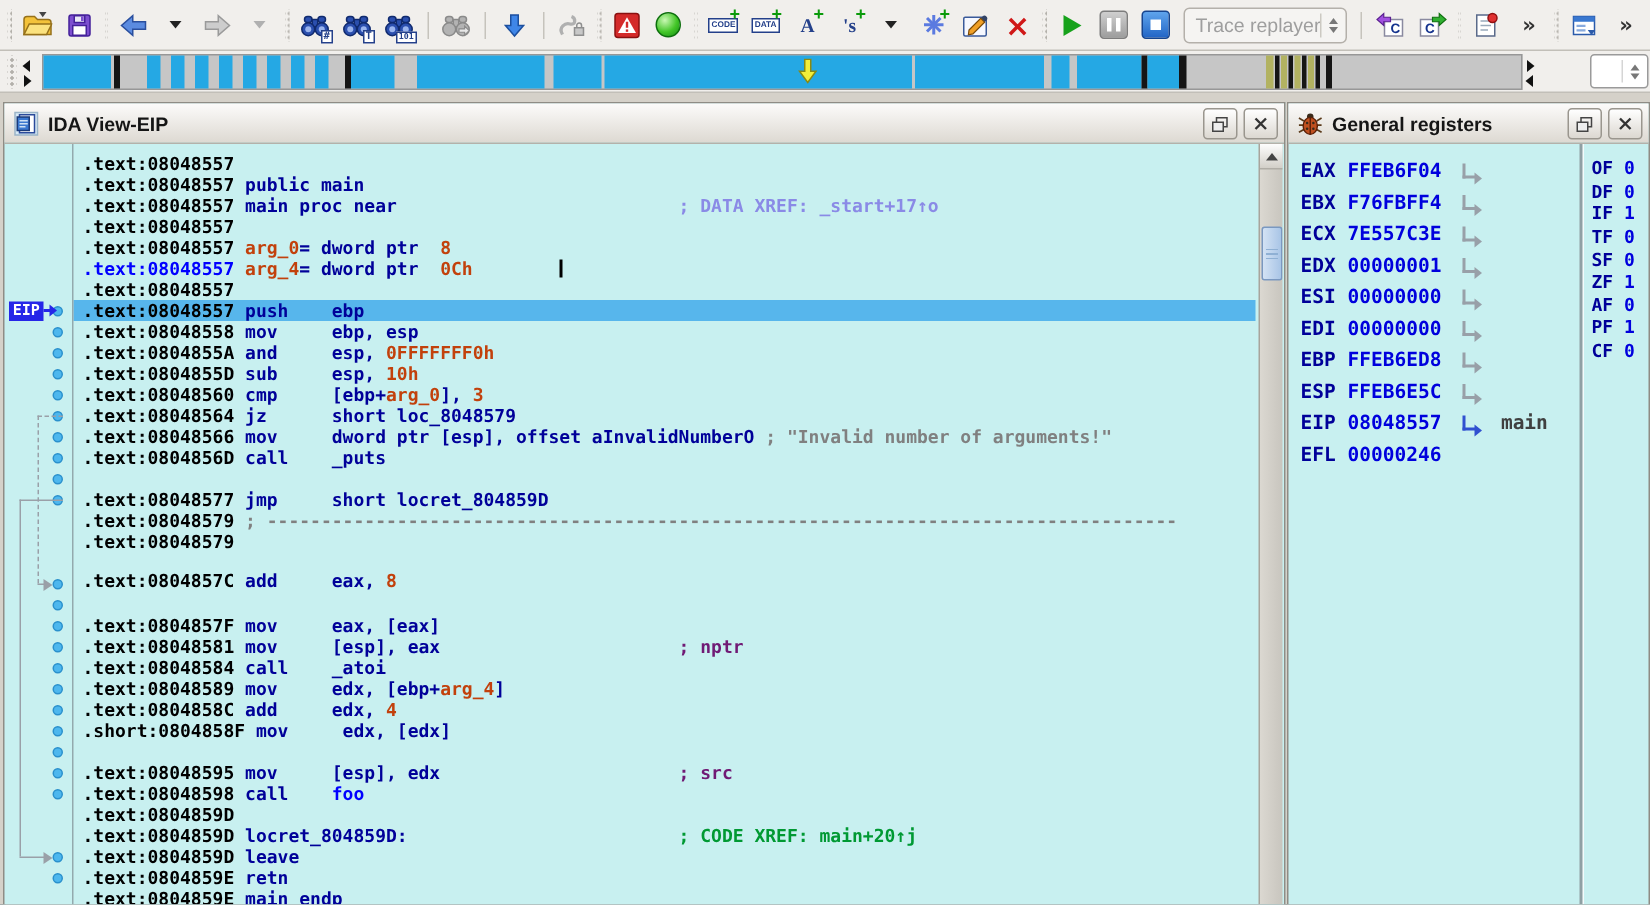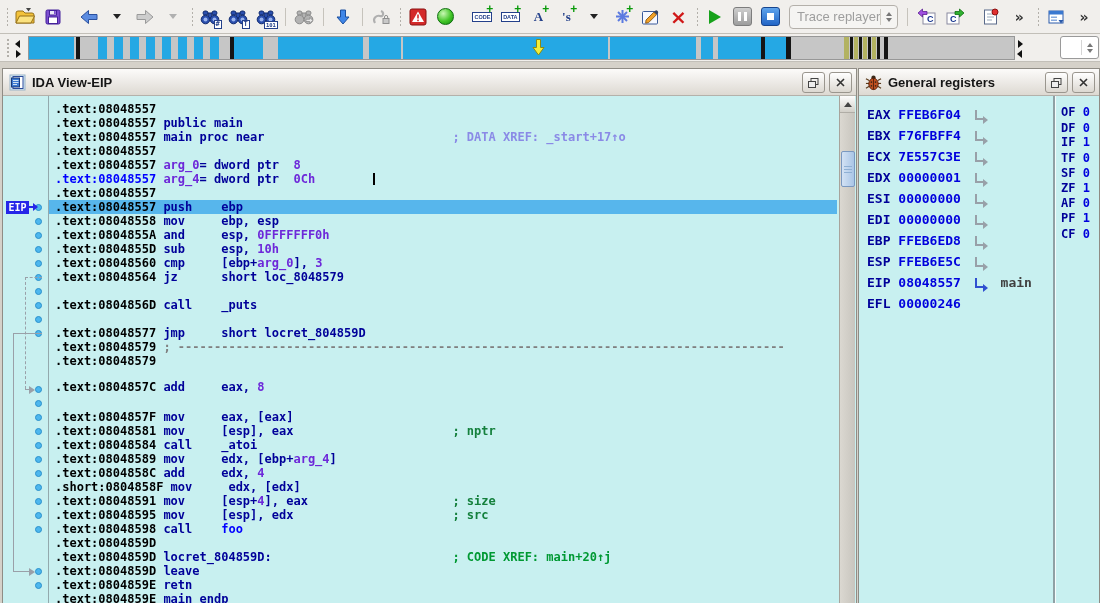--- a/index.html
+++ b/index.html
@@ -61,21 +61,21 @@
        font:bold 13px "Liberation Sans",sans-serif;color:#151515}
   .wbtns{position:absolute;right:4px;top:3px;display:flex;gap:4px}
   .wbtn{width:21px;height:19px;border:1px solid #9a968e;border-radius:3px;
         background:linear-gradient(#ffffff,#dcd8d1);display:flex;align-items:center;justify-content:center}
   .content{position:absolute;top:27px;left:1px;right:1px;bottom:1px;background:#c8f0f0;overflow:hidden}
   
   .marginline{position:absolute;left:44px;top:0;bottom:0;width:1px;background:#93a9ad}
   .cl{position:absolute;left:51px;height:14px;white-space:pre;
       font:bold 12px/14px "DejaVu Sans Mono",monospace;color:#000}
   .a{color:#000}.a.cur{color:#0000ff}
-  .tk-i{color:#000099}.tk-g{color:#6d28d9}.tk-b{color:#15803d}.tk-b2{color:#0000ff}
+  .tk-i{color:#000099}.tk-g{color:#c2410c}.tk-b{color:#701a75}.tk-b2{color:#0000ff}
   .tk-c{color:#808080}.tk-x{color:#009933}.tk-d{color:#8a8ae6}.tk-t{color:#000}
   .hlbar{position:absolute;left:45px;right:18px;height:14px;background:#57b6ec}
   .dot{position:absolute;left:31px;width:7px;height:7px;border-radius:50%;
        background:#4db7ee;border:1px solid #2a90cc;box-sizing:border-box}
   .eipbadge{position:absolute;left:2px;width:23px;height:13px;background:#2626e8;color:#fff;
             font:bold 10px/13px "DejaVu Sans Mono",monospace;text-align:center}
   .eipstem{position:absolute;background:#2626e8}
   .eiphead{position:absolute;width:0;height:0;border-left:5px solid #2626e8;
            border-top:4px solid transparent;border-bottom:4px solid transparent}
   .jline{position:absolute}
@@ -425,20 +425,21 @@
           <div class="cl" style="top: 118px;"><span class="a">.text:08048558</span><span class="tk-t"> </span><span class="tk-i">mov     ebp, esp</span></div>
           <div class="dot" style="top: 121.5px;"></div>
           <div class="cl" style="top: 132px;"><span class="a">.text:0804855A</span><span class="tk-t"> </span><span class="tk-i">and     esp, </span><span class="tk-g">0FFFFFFF0h</span></div>
           <div class="dot" style="top: 135.5px;"></div>
           <div class="cl" style="top: 146px;"><span class="a">.text:0804855D</span><span class="tk-t"> </span><span class="tk-i">sub     esp, </span><span class="tk-g">10h</span></div>
           <div class="dot" style="top: 149.5px;"></div>
           <div class="cl" style="top: 160px;"><span class="a">.text:08048560</span><span class="tk-t"> </span><span class="tk-i">cmp     [ebp+</span><span class="tk-g">arg_0</span><span class="tk-i">], </span><span class="tk-g">3</span></div>
           <div class="dot" style="top: 163.5px;"></div>
           <div class="cl" style="top: 174px;"><span class="a">.text:08048564</span><span class="tk-t"> </span><span class="tk-i">jz      short loc_8048579</span></div>
           <div class="dot" style="top: 177.5px;"></div>
+          <div class="cl" style="top: 188px;"><span class="a">.text:08048566</span><span class="tk-t"> </span><span class="tk-i">mov     dword ptr [esp], offset aInvalidNumberO</span><span class="tk-c"> ; "Invalid number of arguments!"</span></div>
           <div class="dot" style="top: 191.5px;"></div>
           <div class="cl" style="top: 202px;"><span class="a">.text:0804856D</span><span class="tk-t"> </span><span class="tk-i">call    _puts</span></div>
           <div class="dot" style="top: 205.5px;"></div>
           <div class="dot" style="top: 219.5px;"></div>
           <div class="cl" style="top: 230px;"><span class="a">.text:08048577</span><span class="tk-t"> </span><span class="tk-i">jmp     short locret_804859D</span></div>
           <div class="dot" style="top: 233.5px;"></div>
           <div class="cl" style="top: 244px;"><span class="a">.text:08048579</span><span class="tk-t"> </span><span class="tk-c">; ------------------------------------------------------------------------------------</span></div>
           <div class="cl" style="top: 258px;"><span class="a">.text:08048579</span><span class="tk-t"> </span></div>
           <div class="dot" style="top: 289.5px;"></div>
           <div class="cl" style="top: 284px; text-align: center;"><span class="a">.text:0804857C</span><span class="tk-t"> </span><span class="tk-i">add     eax, </span><span class="tk-g">8</span></div>
@@ -448,21 +449,20 @@
           <div class="cl" style="top: 328px;"><span class="a">.text:08048581</span><span class="tk-t"> </span><span class="tk-i">mov     [esp], eax</span><span class="tk-t">                      </span><span class="tk-b">; nptr</span></div>
           <div class="dot" style="top: 331.5px;"></div>
           <div class="cl" style="top: 342px;"><span class="a">.text:08048584</span><span class="tk-t"> </span><span class="tk-i">call    _atoi</span></div>
           <div class="dot" style="top: 345.5px;"></div>
           <div class="cl" style="top: 356px;"><span class="a">.text:08048589</span><span class="tk-t"> </span><span class="tk-i">mov     edx, [ebp+</span><span class="tk-g">arg_4</span><span class="tk-i">]</span></div>
           <div class="dot" style="top: 359.5px;"></div>
           <div class="cl" style="top: 370px;"><span class="a">.text:0804858C</span><span class="tk-t"> </span><span class="tk-i">add     edx, </span><span class="tk-g">4</span></div>
           <div class="dot" style="top: 373.5px;"></div>
           <div class="cl" style="top: 384px;"><span class="a">.short:0804858F</span><span class="tk-t"> </span><span class="tk-i">mov     edx, [edx]</span></div>
           <div class="dot" style="top: 387.5px;"></div>
-          <div class="cl" style="top: 398px;"><span class="a">.text:08048591</span><span class="tk-t"> </span><span class="tk-i">mov     [esp+</span><span class="tk-g">4</span><span class="tk-i">], eax</span><span class="tk-t">                    </span><span class="tk-b">; size</span></div>
           <div class="dot" style="top: 401.5px;"></div>
           <div class="cl" style="top: 412px;"><span class="a">.text:08048595</span><span class="tk-t"> </span><span class="tk-i">mov     [esp], edx</span><span class="tk-t">                      </span><span class="tk-b">; src</span></div>
           <div class="dot" style="top: 415.5px;"></div>
           <div class="cl" style="top: 426px;"><span class="a">.text:08048598</span><span class="tk-t"> </span><span class="tk-i">call    </span><span class="tk-b2">foo</span></div>
           <div class="dot" style="top: 429.5px;"></div>
           <div class="cl" style="top: 440px;"><span class="a">.text:0804859D</span><span class="tk-t"> </span></div>
           <div class="cl" style="top: 454px;"><span class="a">.text:0804859D</span><span class="tk-t"> </span><span class="tk-i">locret_804859D:</span><span class="tk-t">                         </span><span class="tk-x">; CODE XREF: main+20↑j</span></div>
           <div class="cl" style="top: 468px;"><span class="a">.text:0804859D</span><span class="tk-t"> </span><span class="tk-i">leave</span></div>
           <div class="dot" style="top: 471.5px;"></div>
           <div class="cl" style="top: 482px;"><span class="a">.text:0804859E</span><span class="tk-t"> </span><span class="tk-i">retn</span></div>

